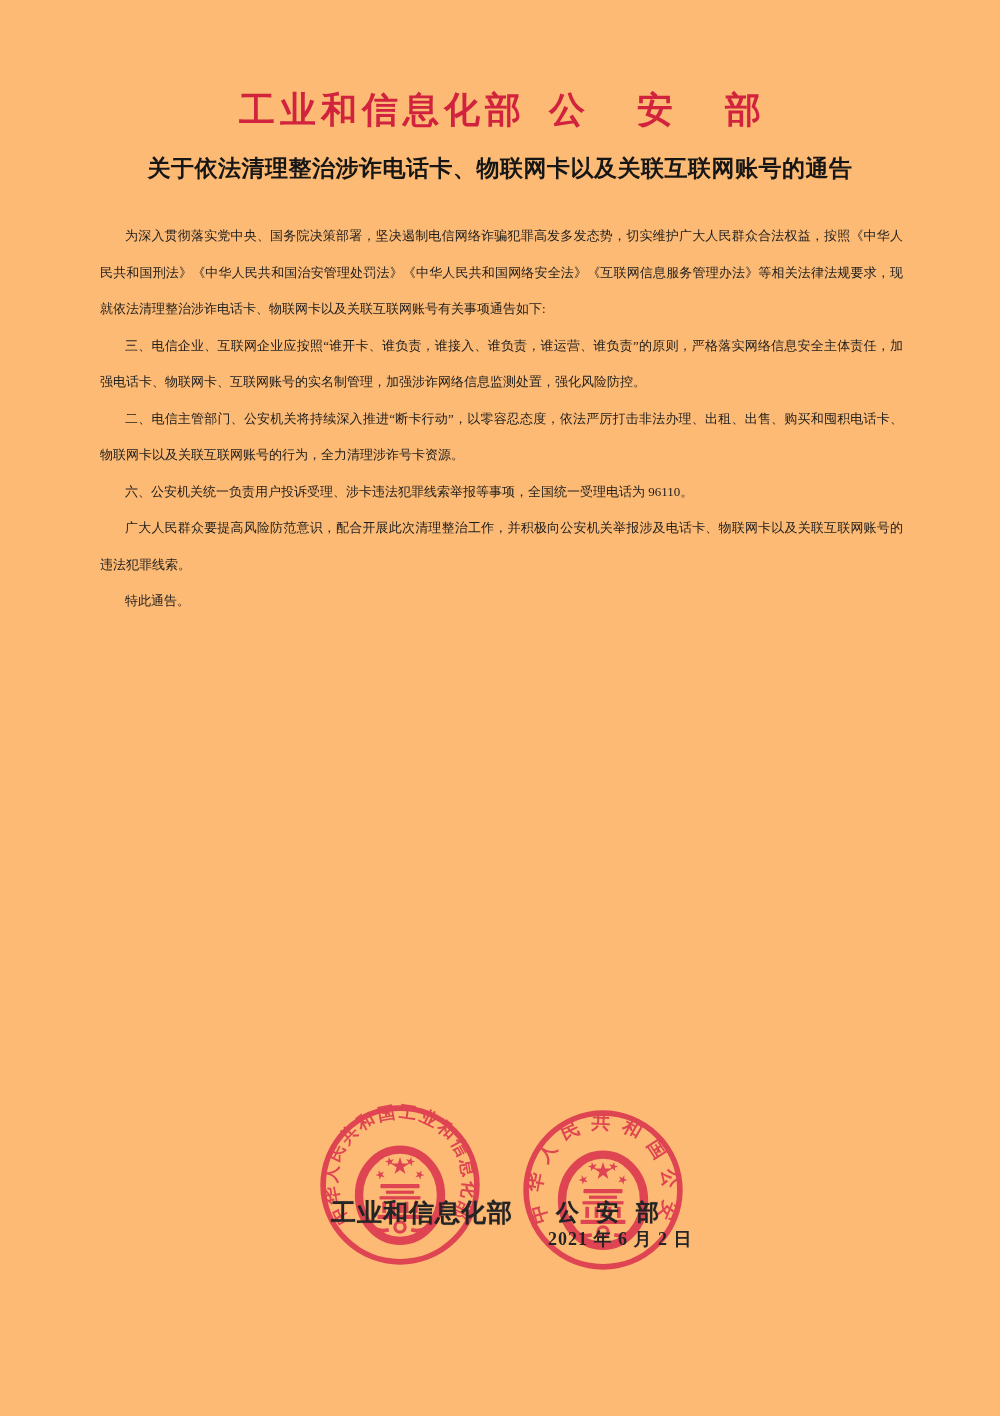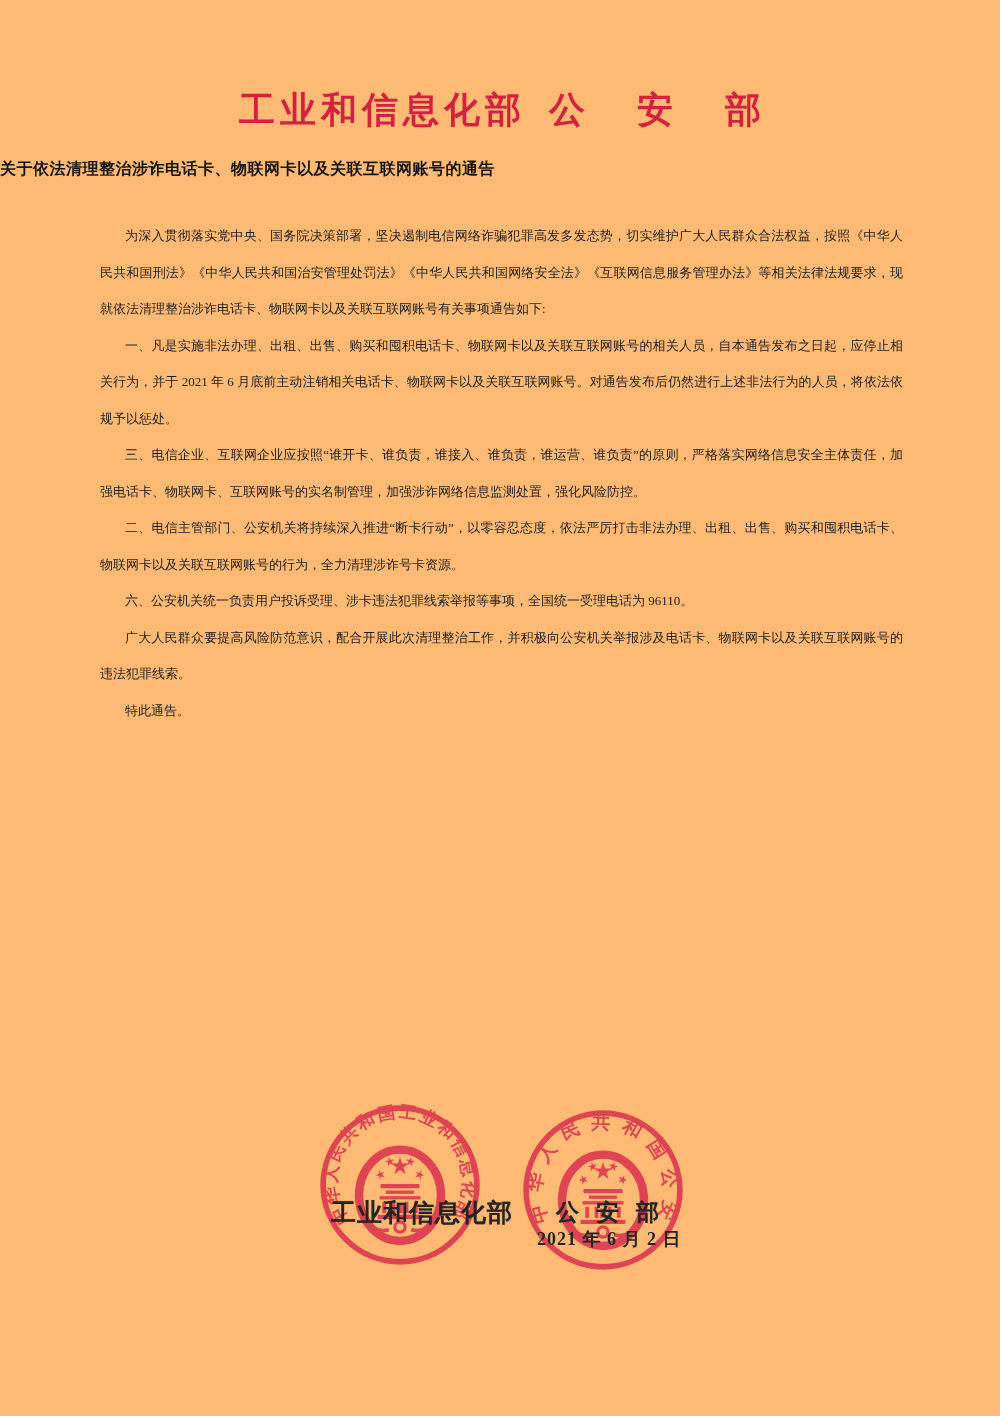--- a/index.html
+++ b/index.html
@@ -27,22 +27,22 @@
     color:var(--header-red);
     font-weight:bold;
     font-size:36px;
     line-height:40px;
     white-space:nowrap;
   }
   .ministry-1{letter-spacing:5px;margin-right:-5px;}
   .ministry-2{letter-spacing:52px;margin-right:-52px;}
   .doc-title{
     margin-top:24px;
-    text-align:left;
-    font-size:16px;
+    text-align:center;
+    font-size:23px;
     font-weight:bold;
     color:#161616;
     letter-spacing:0.5px;
     line-height:30px;
   }
   .body-text{
     margin:34px 97px 0 100px;
     font-size:13px;
     line-height:36.5px;
     text-align:justify;
@@ -79,21 +79,21 @@
   .overlay-miit{
     left:331px;top:1196px;
     font-size:25px;letter-spacing:1px;
   }
   .overlay-mps{
     left:556px;top:1197px;
     font-size:23px;letter-spacing:17px;
   }
   .seal-date{
     position:absolute;
-    left:537px;top:1227px;
+    left:548px;top:1227px;
     color:#242424;
     font-weight:bold;
     font-size:18px;
     letter-spacing:1px;
     white-space:nowrap;
   }
 </style>
 </head>
 <body>
 
@@ -101,21 +101,20 @@
 
   <div class="ministries">
     <span class="ministry-1">工业和信息化部</span>
     <span class="ministry-2">公安部</span>
   </div>
 
   <h1 class="doc-title">关于依法清理整治涉诈电话卡、物联网卡以及关联互联网账号的通告</h1>
 
   <div class="body-text">
     <p>为深入贯彻落实党中央、国务院决策部署，坚决遏制电信网络诈骗犯罪高发多发态势，切实维护广大人民群众合法权益，按照《中华人民共和国刑法》《中华人民共和国治安管理处罚法》《中华人民共和国网络安全法》《互联网信息服务管理办法》等相关法律法规要求，现就依法清理整治涉诈电话卡、物联网卡以及关联互联网账号有关事项通告如下:</p>
-    <p>一、凡是实施非法办理、出租、出售、购买和囤积电话卡、物联网卡以及关联互联网账号的相关人员，自本通告发布之日起，应停止相关行为，并于 2021 年 6 月底前主动注销相关电话卡、物联网卡以及关联互联网账号。对通告发布后仍然进行上述非法行为的人员，将依法依规予以惩处。</p>
     <p>三、电信企业、互联网企业应按照“谁开卡、谁负责，谁接入、谁负责，谁运营、谁负责”的原则，严格落实网络信息安全主体责任，加强电话卡、物联网卡、互联网账号的实名制管理，加强涉诈网络信息监测处置，强化风险防控。</p>
     <p>二、电信主管部门、公安机关将持续深入推进“断卡行动”，以零容忍态度，依法严厉打击非法办理、出租、出售、购买和囤积电话卡、物联网卡以及关联互联网账号的行为，全力清理涉诈号卡资源。</p>
     <p>六、公安机关统一负责用户投诉受理、涉卡违法犯罪线索举报等事项，全国统一受理电话为 96110。</p>
     <p>广大人民群众要提高风险防范意识，配合开展此次清理整治工作，并积极向公安机关举报涉及电话卡、物联网卡以及关联互联网账号的违法犯罪线索。</p>
     <p>特此通告。</p>
   </div>
 
   <svg width="0" height="0" style="position:absolute" aria-hidden="true">
     <defs>
       <polygon id="star" class="seal-red-fill" points="0,-1 -0.225,-0.309 -0.951,-0.309 -0.363,0.118 -0.588,0.809 0,0.382 0.588,0.809 0.363,0.118 0.951,-0.309 0.225,-0.309"></polygon>

